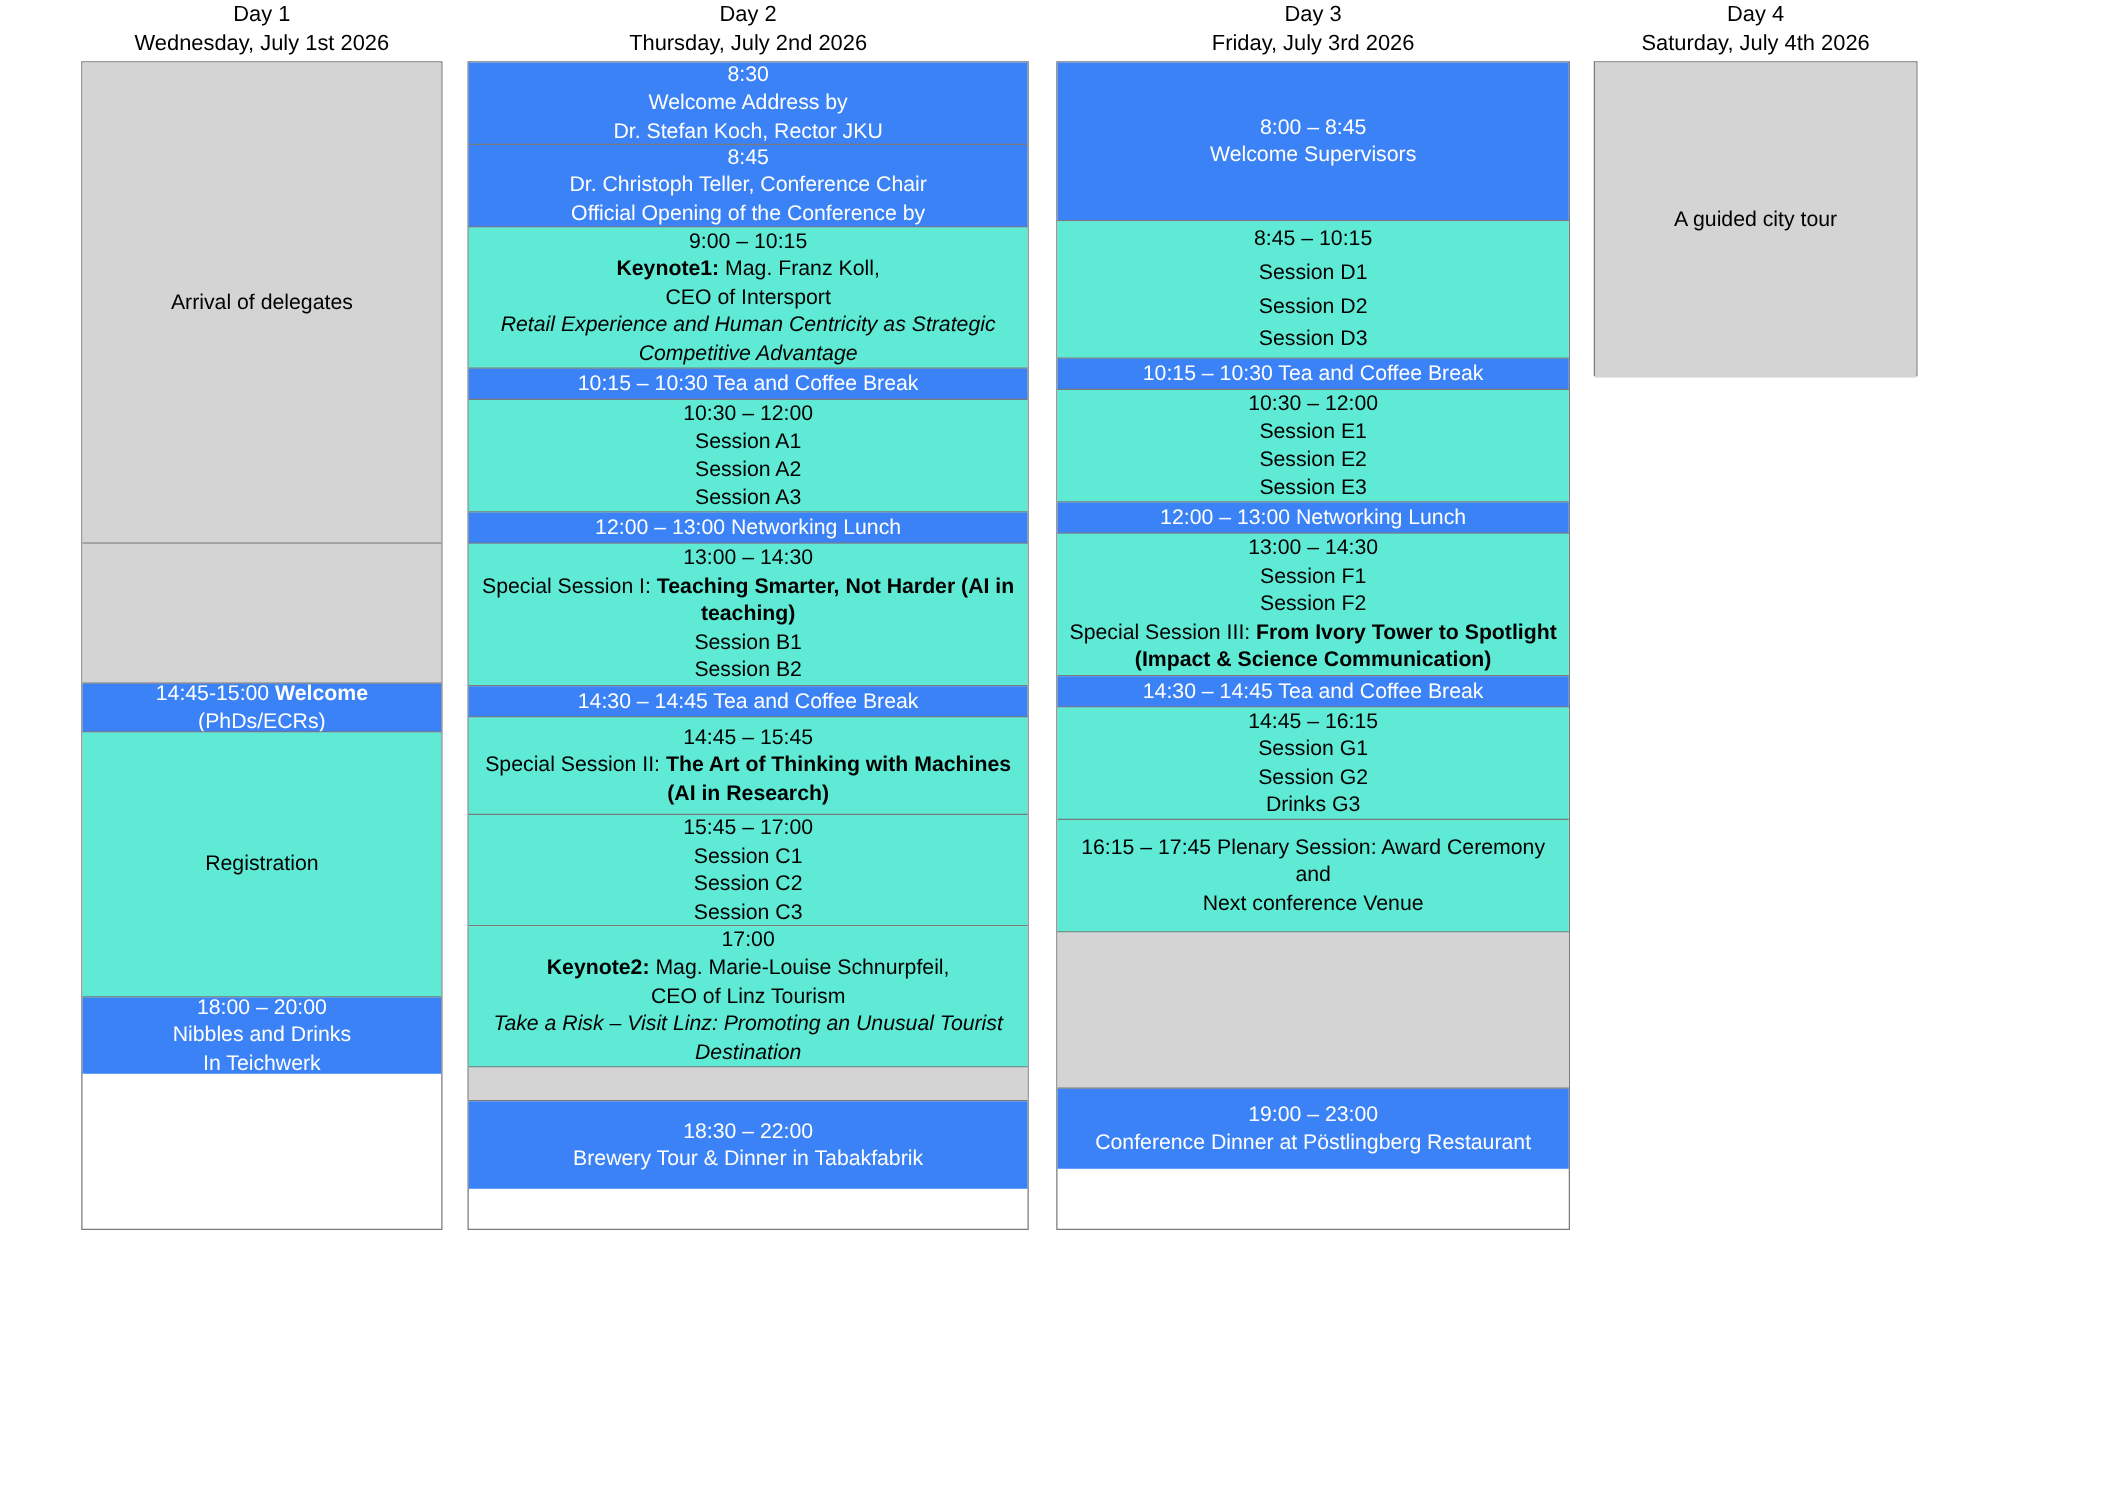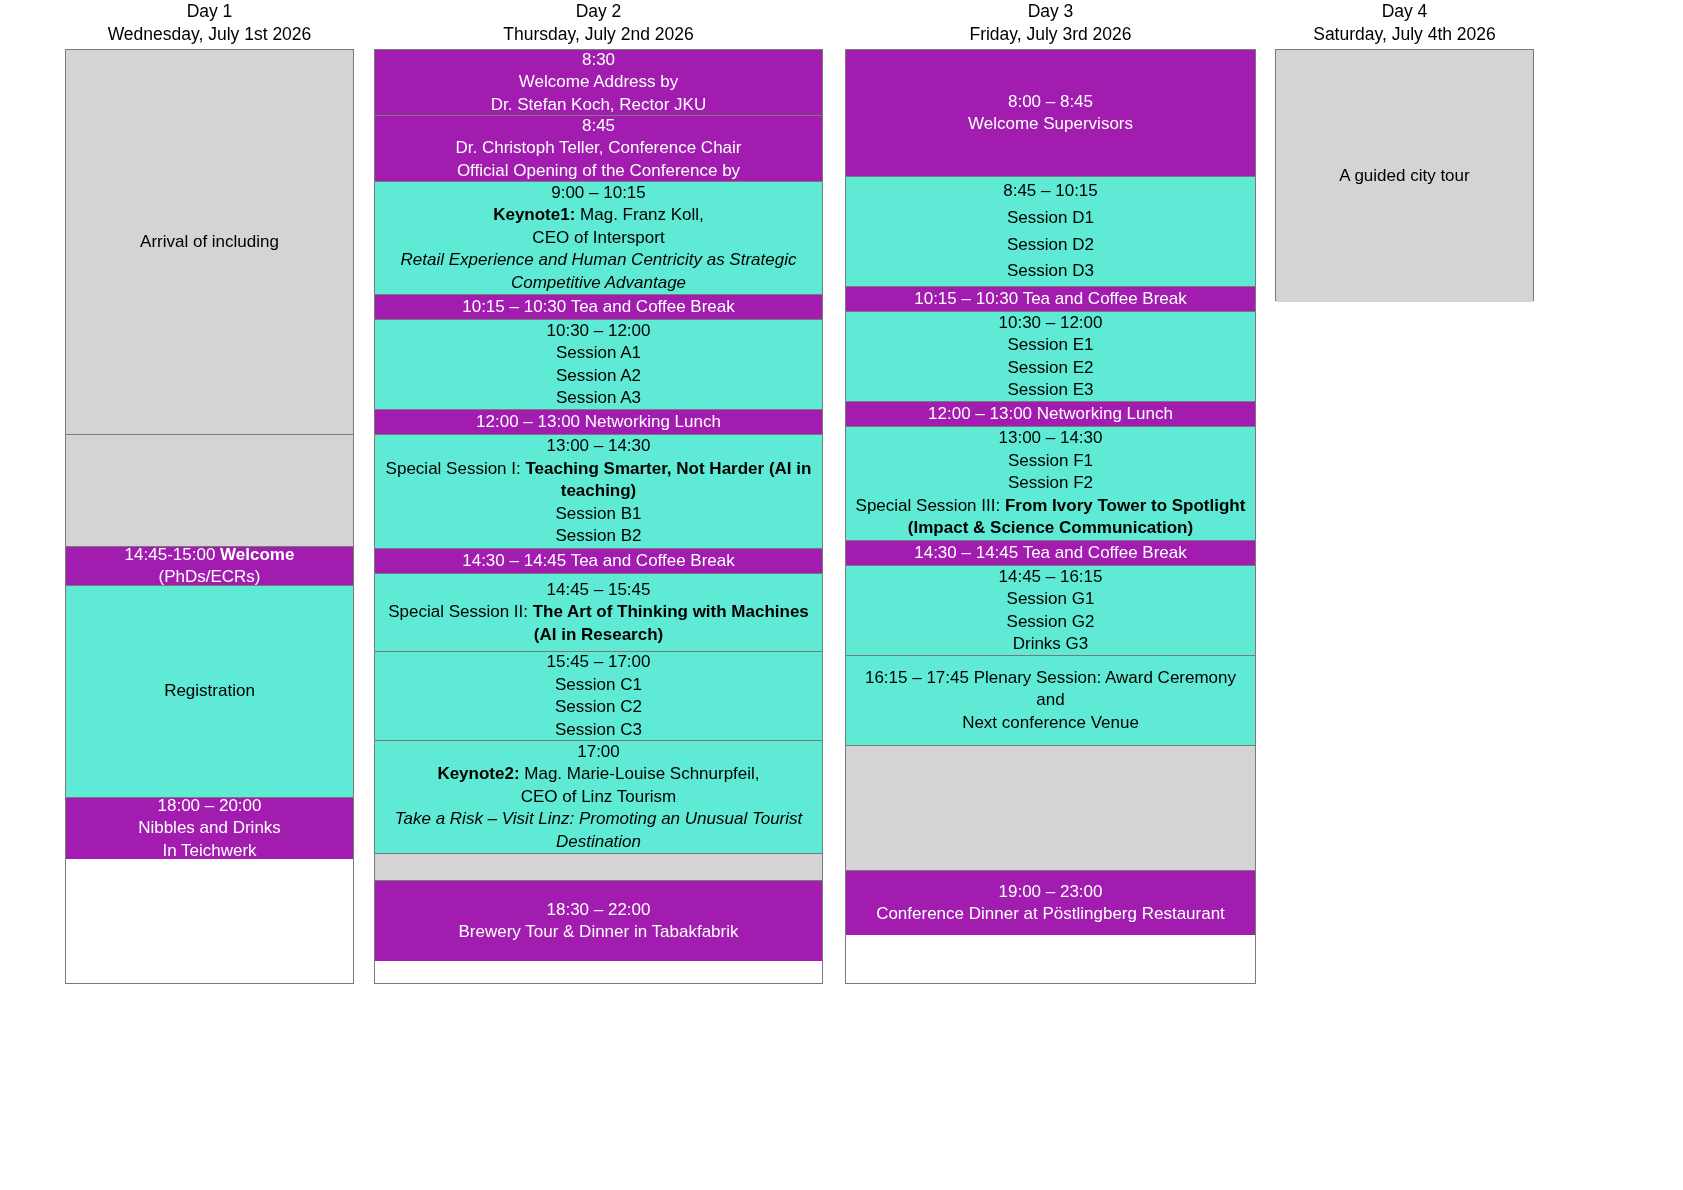--- a/index.html
+++ b/index.html
@@ -43,21 +43,21 @@
     font-size: 17px;
     line-height: 22.5px;
     display: flex;
     flex-direction: column;
     justify-content: center;
     overflow: hidden;
   }
   .cell:last-child { border-bottom: none; }
   .cell .ln { display: block; }
   .white { background: #5eead4; color: #000000; }
-  .dark  { background: #a21caf; color: #ffffff; }
+  .dark  { background: #3b82f6; color: #ffffff; }
   .light { background: #d4d4d4; color: #000000; }
   .b { font-weight: bold; }
   .i { font-style: italic; }
 
   
   #col1 { left: 65px;   width: 289px; }
   #col2 { left: 374px;  width: 449px; }
   #col3 { left: 845px;  width: 411px; }
   #col4 { left: 1275px; width: 259px; }
 
@@ -71,21 +71,21 @@
 
 <div id="schedule">
 
   <div class="day-col" id="col1">
     <div class="day-head">
       <span class="dline">Day 1</span>
       <span class="dline">Wednesday, July 1st 2026</span>
     </div>
     <div class="col-body">
         <div class="cell light" style="height: 385px;">
-          <span class="ln">Arrival of including</span>
+          <span class="ln">Arrival of delegates</span>
         </div>
         <div class="cell light" style="height: 112px;">
           <span class="ln"></span>
         </div>
         <div class="cell dark" style="height: 39px;">
           <span class="ln">14:45-15:00 <span class="b">Welcome</span></span>
           <span class="ln">(PhDs/ECRs)</span>
         </div>
         <div class="cell white" style="height: 212px;">
           <span class="ln">Registration</span>
@@ -153,21 +153,21 @@
         </div>
         <div class="cell white" style="height: 113px;">
           <span class="ln">17:00</span>
           <span class="ln"><span class="b">Keynote2:</span>  Mag. Marie-Louise Schnurpfeil,</span>
           <span class="ln">CEO of Linz Tourism</span>
           <span class="ln"><span class="i">Take a Risk – Visit Linz: Promoting an Unusual Tourist Destination</span></span>
         </div>
         <div class="cell light" style="height: 27px;">
           <span class="ln"></span>
         </div>
-        <div class="cell dark" style="height: 80px;">
+        <div class="cell dark" style="height: 70px;">
           <span class="ln">18:30 – 22:00</span>
           <span class="ln">Brewery Tour &amp; Dinner in Tabakfabrik</span>
         </div>
       </div>
   </div>
 
   <div class="day-col" id="col3">
     <div class="day-head">
       <span class="dline">Day 3</span>
       <span class="dline">Friday, July 3rd 2026</span>

